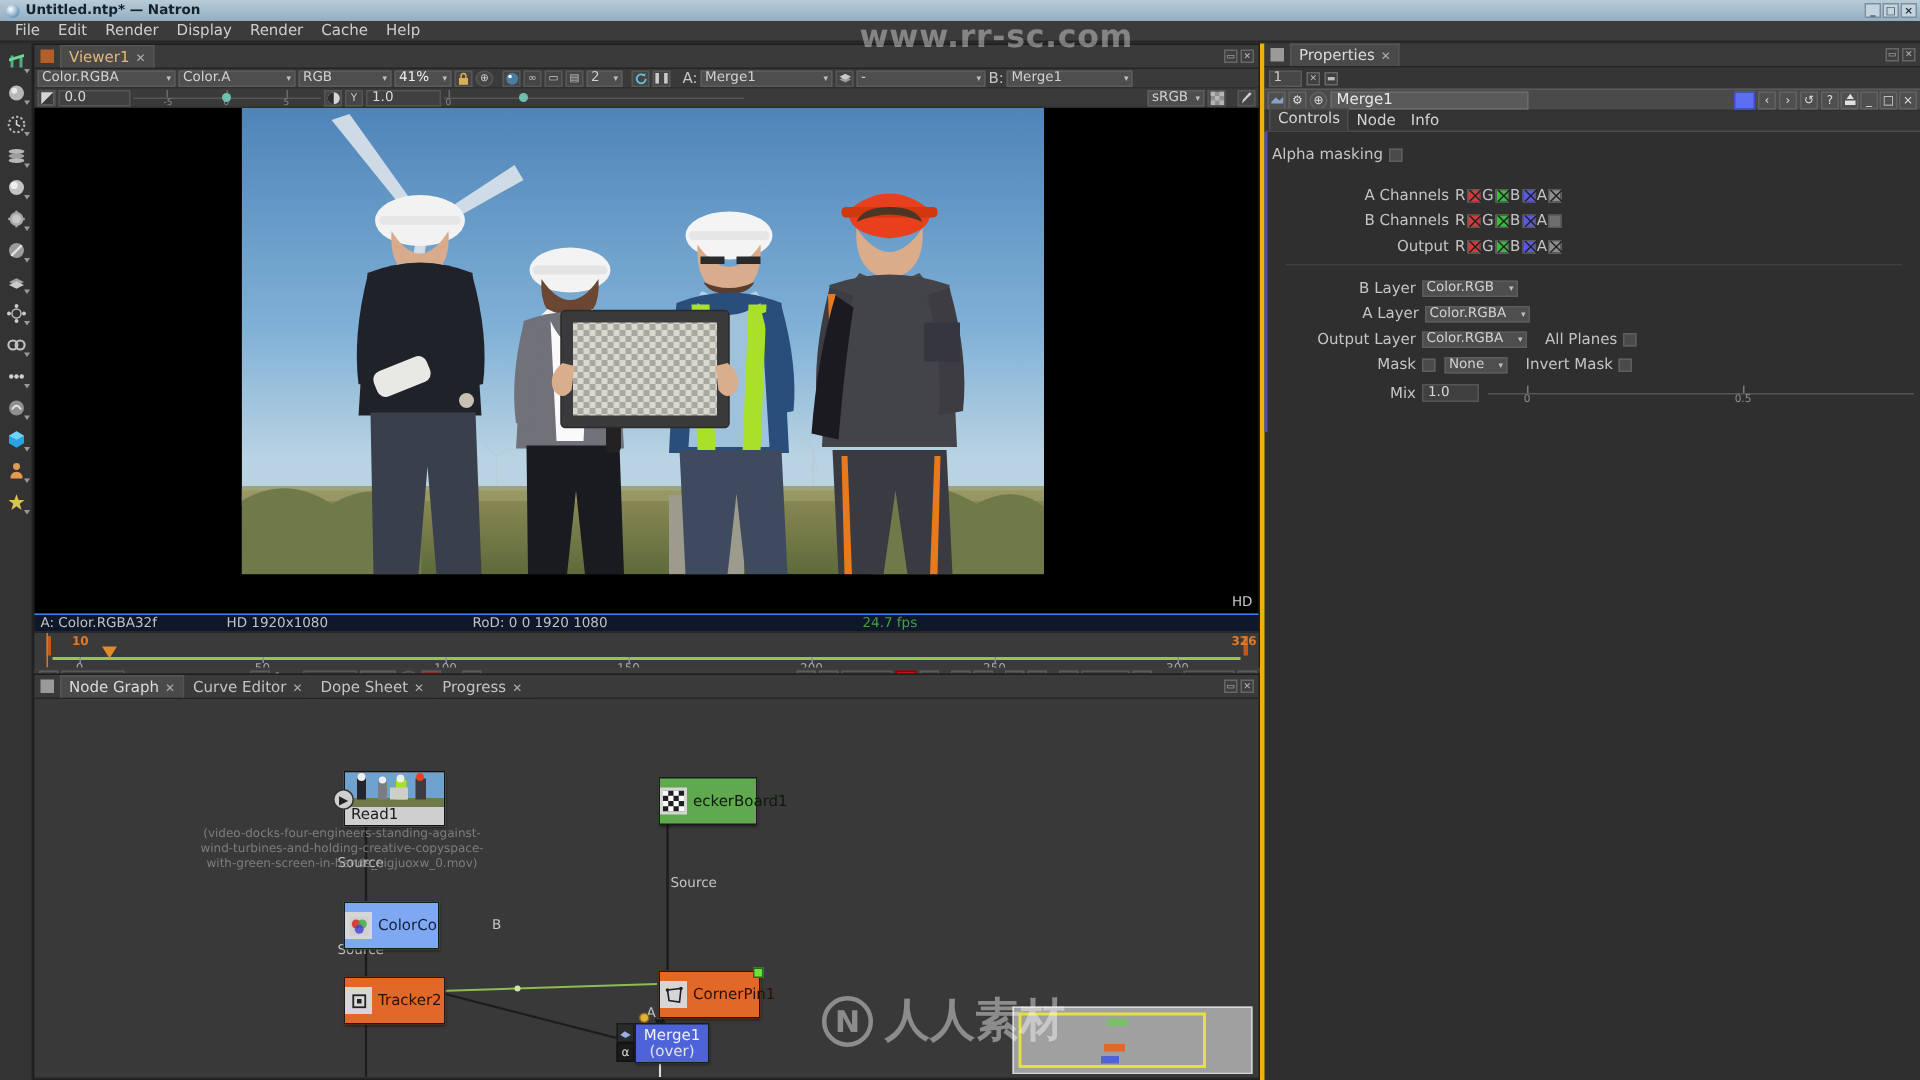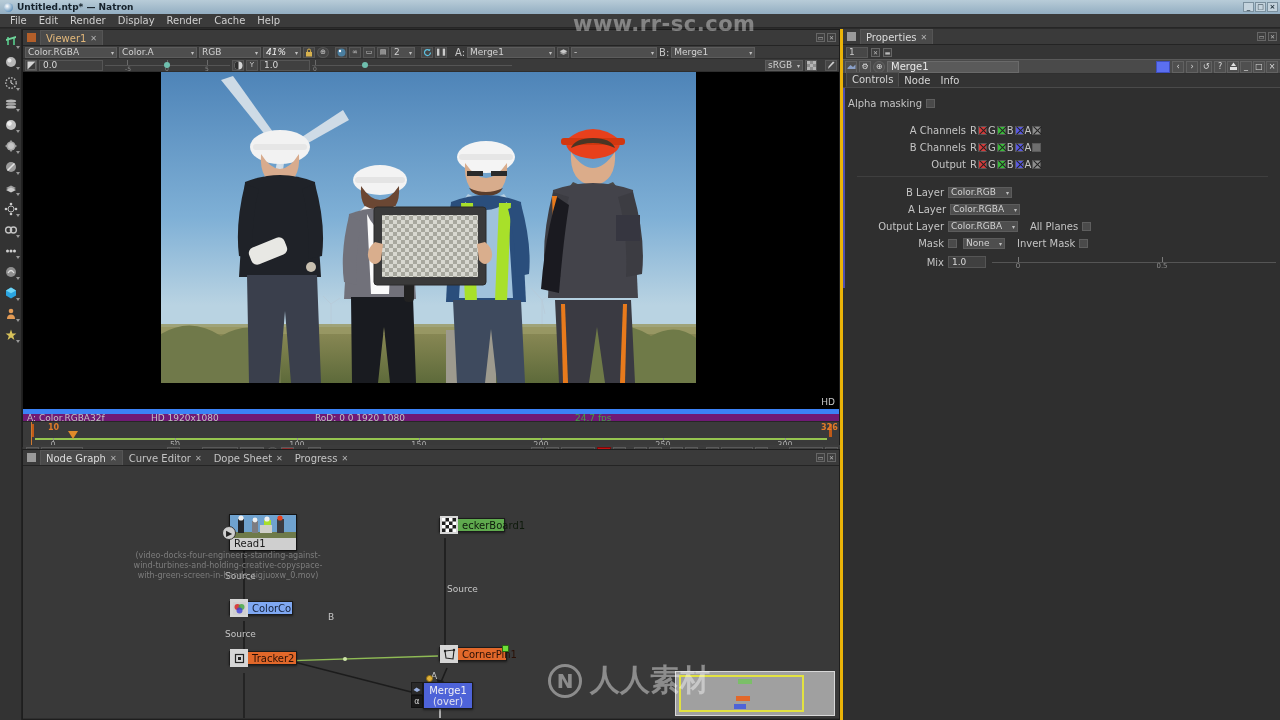--- a/index.html
+++ b/index.html
@@ -90,22 +90,22 @@
   .slider-strip .tick{ position:absolute; top:0; width:1px; height:5px; background:#6a6a6a;}
   .slider-strip .ticklbl{ position:absolute; top:5px; font-size:6px; color:#8a8a8a;}
   .slider-strip .knob{ position:absolute; top:2px; width:6px;height:6px;border-radius:50%;
     background:#6fbfae;}
 
   .viewer-canvas{ position:relative; background:#000; height:337px; overflow:hidden;}
   .img-frame{ position:absolute; left:138px; top:0px; width:535px; height:311px; overflow:hidden;}
   .hd-label{position:absolute; right:4px; bottom:2px; font-size:9px; color:#c9c9c9;}
 
   .viewer-infobar{
-    height:12px; background:#701a75; display:flex; align-items:center;
-    font-size:9px; color:#c2c2c2; border-top:5px solid #3b82f6; position:relative;
+    height:12px; background:#0f172a; display:flex; align-items:center;
+    font-size:9px; color:#c2c2c2; border-top:1px solid #3b82f6; position:relative;
   }
   .viewer-infobar .seg{position:absolute; white-space:nowrap;}
 
   
   .timeline-wrap{ background:#333; height:34px; position:relative; border-top:1px solid #262626;}
   .tl-track{ position:absolute; left:0; right:0; top:0; height:23px; background:#3a3a3a;}
   .tl-green{ position:absolute; left:12px; right:12px; top:16px; height:2px; background:#95c44f;}
   .tl-tick{ position:absolute; top:16px; width:1px; height:4px; background:#8e8e8e;}
   .tl-ticklbl{ position:absolute; top:19px; font-size:8px; color:#a9a9a9; transform:translateX(-50%);}
   .tl-bound{ position:absolute; top:2px; width:3px; height:13px; background:#c05a18;}
@@ -168,21 +168,21 @@
   .mixslider .l{position:absolute;top:7px;font-size:7px;color:#8d8d8d;transform:translateX(-50%);}
 
   
   .graph-pane{
     position:absolute; left:22px; top:449px; width:818px; height:271px;
     background:#2e2e2e; border:1px solid #1e1e1e;
   }
   .graph-canvas{ position:relative; width:100%; height:252px; background:#393939; overflow:hidden;}
   .node{
     position:absolute; display:flex; align-items:center;
-    border:1px solid #1b1b1b; font-size:10px; color:#1a1a1a; height:14px;
+    border:1px solid #1b1b1b; font-size:10px; color:#1a1a1a; height:32px;
     box-shadow: 0 1px 2px rgba(0,0,0,.5);
   }
   .node .nlabel{ padding:0 4px; white-space:nowrap; font-size:10px;}
   .node .nicon{ width:18px; height:18px; flex:0 0 auto; background:#d6d6d6;
      display:flex;align-items:center;justify-content:center;}
   .n-read{ background:#cfcfcf; flex-direction:column; height:auto; padding:0; border:1px solid #141414;}
   .n-green{ background:#5faa4e; color:#0e1a0b;}
   .n-blue{ background:#7fa8f2; color:#14203a;}
   .n-orange{ background:#e2682a; color:#2a1006;}
   .n-merge{ background:#4e63d8; color:#eaeaf5; height:30px;}
@@ -350,21 +350,21 @@
           <span class="arw">▾</span>
       </div>
       <div class="combo" style="width:78px">
         <span>Color.A</span>
           <span class="arw">▾</span>
       </div>
       <div class="combo" style="width:62px">
         <span>RGB</span>
           <span class="arw">▾</span>
       </div>
-      <div class="combo" style="width:38px;font-style:italic;color:#f0f0f0">
+      <div class="combo" style="width:38px;color:#f0f0f0">
         <span>41%</span>
           <span class="arw">▾</span>
       </div>
       <div class="sqbtn">
         <svg width="8" height="9" viewBox="0 0 8 9">
             <rect x="1" y="4" width="6" height="4.5" fill="#d8b24e"></rect>
             <path d="M2.4 4 V2.6 a1.6 1.6 0 0 1 3.2 0 V4" fill="none" stroke="#d8b24e" stroke-width="1"></path>
           </svg>
       </div>
       <div class="sqbtn" style="border-radius:50%">⊕</div>
@@ -414,21 +414,21 @@
       </div>
     </div>
 
     <div class="vtoolrow">
       <div class="sqbtn">
         <svg width="9" height="9" viewBox="0 0 9 9">
             <rect x="0.5" y="0.5" width="8" height="8" fill="#d5d5d5"></rect>
             <path d="M0.5 8.5 L8.5 0.5 L8.5 8.5Z" fill="#3a3a3a"></path>
           </svg>
       </div>
-      <div class="numfield" style="width:64px">0.0</div>
+      <div class="numfield" style="width:48px">0.0</div>
       <div class="slider-strip" style="width:125px">
         <div class="bar"></div>
         <div class="tick" style="left:22px"></div>
           <div class="ticklbl" style="left:20px">-5</div>
         <div class="tick" style="left:62px"></div>
           <div class="ticklbl" style="left:60px">0</div>
         <div class="tick" style="left:102px"></div>
           <div class="ticklbl" style="left:100px">5</div>
         <div class="knob" style="left:59px"></div>
       </div>

